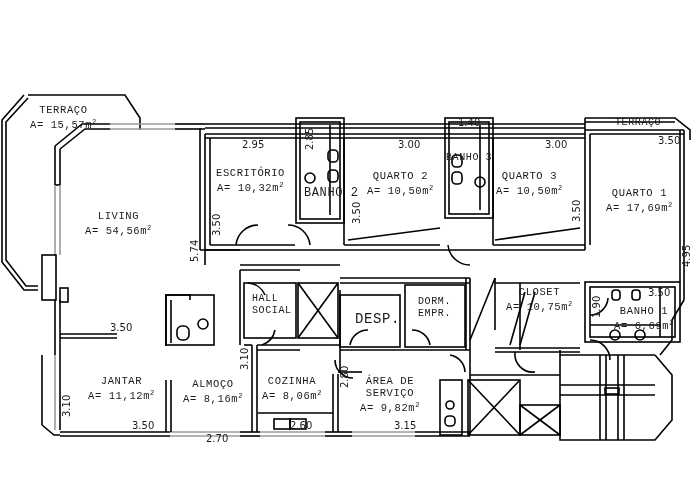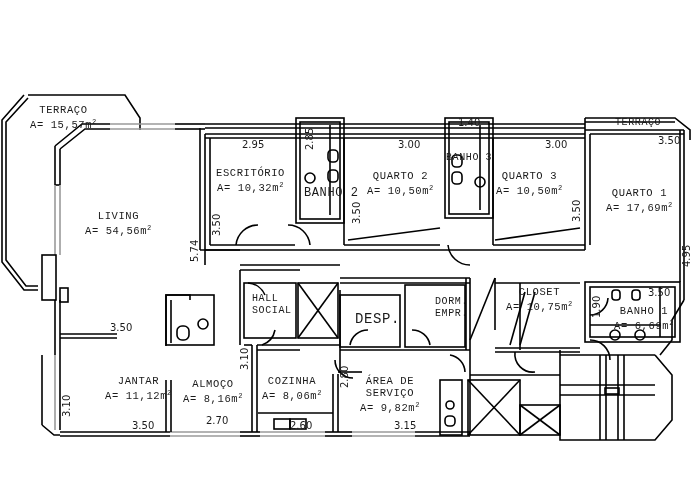--- a/index.html
+++ b/index.html
@@ -271,36 +271,36 @@
 
 <div class="lbl" style="left:252px;top:293px;font-size:10px;text-align:left;">
   <div>HALL</div>
   <div>SOCIAL</div>
 </div>
 
 <div class="lbl" style="left:355px;top:313px;font-size:14px;">
   <div>DESP.</div>
 </div>
 
-<div class="lbl" style="left:418px;top:296px;font-size:10px;margin-left:17px;">
+<div class="lbl" style="left:418px;top:296px;font-size:10px;">
   <div>DORM.</div>
   <div>EMPR.</div>
 </div>
 
 <div class="lbl" style="left:506px;top:286px;">
   <div>CLOSET</div>
   <div class="area"><span>A= 10,75m</span><sup>2</sup></div>
 </div>
 
 <div class="lbl" style="left:614px;top:305px;">
   <div>BANHO 1</div>
   <div class="area"><span>A= 6,69m</span><sup>2</sup></div>
 </div>
 
-<div class="lbl" style="left:88px;top:375px;margin-left:17px;">
+<div class="lbl" style="left:88px;top:375px;">
   <div>JANTAR</div>
   <div class="area"><span>A= 11,12m</span><sup>2</sup></div>
 </div>
 
 <div class="lbl" style="left:183px;top:378px;">
   <div>ALMOÇO</div>
   <div class="area"><span>A= 8,16m</span><sup>2</sup></div>
 </div>
 
 <div class="lbl" style="left:262px;top:375px;">
@@ -323,17 +323,17 @@
 <div class="dim" style="left:545px;top:140px;">3.00</div>
 <div class="dim rot" style="left:572px;top:222px;">3.50</div>
 <div class="dim" style="left:658px;top:136px;">3.50</div>
 <div class="dim rot" style="left:682px;top:267px;">4.95</div>
 <div class="dim rot" style="left:190px;top:262px;">5.74</div>
 <div class="dim" style="left:110px;top:323px;">3.50</div>
 <div class="dim" style="left:648px;top:288px;">3.50</div>
 <div class="dim rot" style="left:592px;top:318px;">1.90</div>
 <div class="dim" style="left:132px;top:421px;">3.50</div>
 <div class="dim rot" style="left:62px;top:417px;">3.10</div>
-<div class="dim" style="left:206px;top:416px;text-align:center;">2.70</div>
+<div class="dim" style="left:206px;top:434px;text-align:center;">2.70</div>
 <div class="dim rot" style="left:240px;top:370px;">3.10</div>
 <div class="dim" style="left:290px;top:421px;">2.60</div>
 <div class="dim rot" style="left:340px;top:388px;">2.80</div>
 <div class="dim" style="left:394px;top:421px;">3.15</div>
 
 </body></html>

